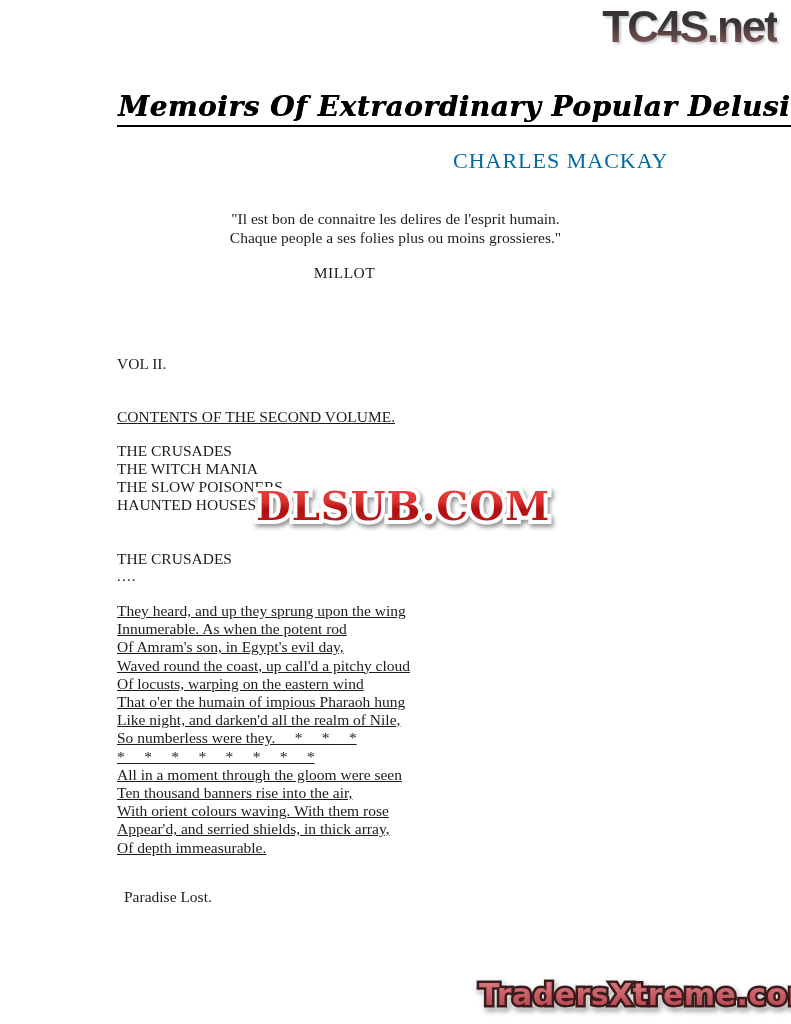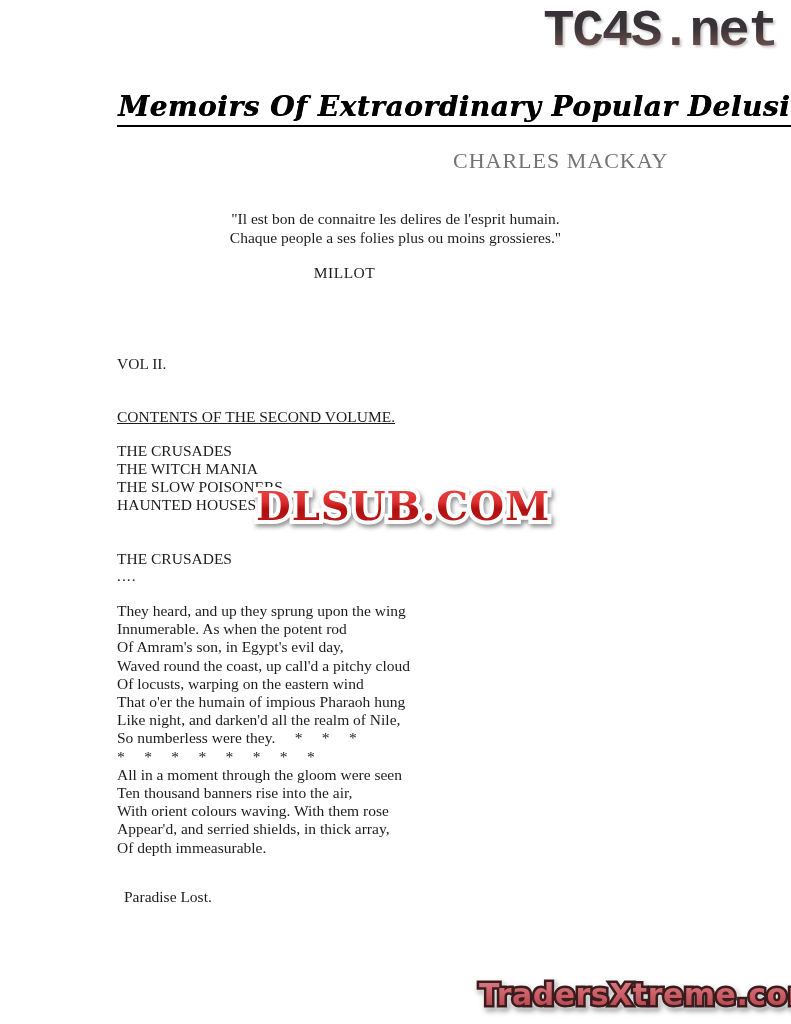--- a/index.html
+++ b/index.html
@@ -9,22 +9,22 @@
     width:791px; height:1024px;
     background:#ffffff;
     overflow:hidden;
     font-family:"Liberation Serif", serif;
     color:#1c1c1c;
   }
 
   
   .tc4s {
     position:absolute; top:2px; right:14px;
-    font-family:Liberation Mono, monospace;
-    font-weight:bold; font-size:52px; letter-spacing:-2px;
+    font-family:Liberation Sans, sans-serif;
+    font-weight:bold; font-size:44px; letter-spacing:-2px;
     filter: drop-shadow(2px 2px 1px #c9c9c9);
   }
   .tc4s .fill {
     color:#4a3c3c;
     background: linear-gradient(180deg, #353136 0%, #3a3438 45%, #6b4e4c 75%, #936561 100%);
     -webkit-background-clip:text; background-clip:text; color:transparent;
   }
 
   
   .book-title {
@@ -34,21 +34,21 @@
     font-size:28px; letter-spacing:0.5px;
     color:#000;
     border-bottom:2px solid #000;
     padding:0 4px 2px 1px;
     text-shadow: 0.4px 0 0 #000;
     white-space:nowrap;
   }
 
   .author {
     position:absolute; left:453px; top:148px;
-    font-size:22px; letter-spacing:1px; color:#737373;
+    font-size:22px; letter-spacing:1px; color:#0369a1;
     white-space:nowrap;
   }
 
   .epigraph {
     position:absolute; left:0; top:209px; width:791px;
     text-align:center; font-size:15.5px; line-height:19px; color:#1c1c1c;
   }
   .epigraph-attr {
     position:absolute; left:0; top:264px; width:689px;
     text-align:center; font-size:15.5px; letter-spacing:0.5px; color:#1c1c1c;
@@ -79,21 +79,21 @@
     -webkit-background-clip:text; background-clip:text; color:transparent;
   }
 
   .section-heading { position:absolute; left:117px; top:550px; font-size:15.5px; }
   .section-ellipsis{ position:absolute; left:117px; top:567px; font-size:15.5px; letter-spacing:1px; }
 
   .poem {
     position:absolute; left:117px; top:602px;
     font-size:15.5px; line-height:18.2px;
   }
-  .poem-line { white-space:pre; }
+  .poem-line { white-space:pre;text-decoration:underline; }
 
   .colophon { position:absolute; left:117px; top:888px; font-size:15.5px;margin-left:7px; }
 
   
   .txtreme {
     position:absolute; left:479px; top:974px;
     font-family:"DejaVu Sans", sans-serif; font-weight:bold;
     font-size:30px; letter-spacing:0.5px; line-height:1.4;
     white-space:nowrap;
     filter: drop-shadow(0 0 2px #ffffff) drop-shadow(2px 3px 2px #9c9c9c);

